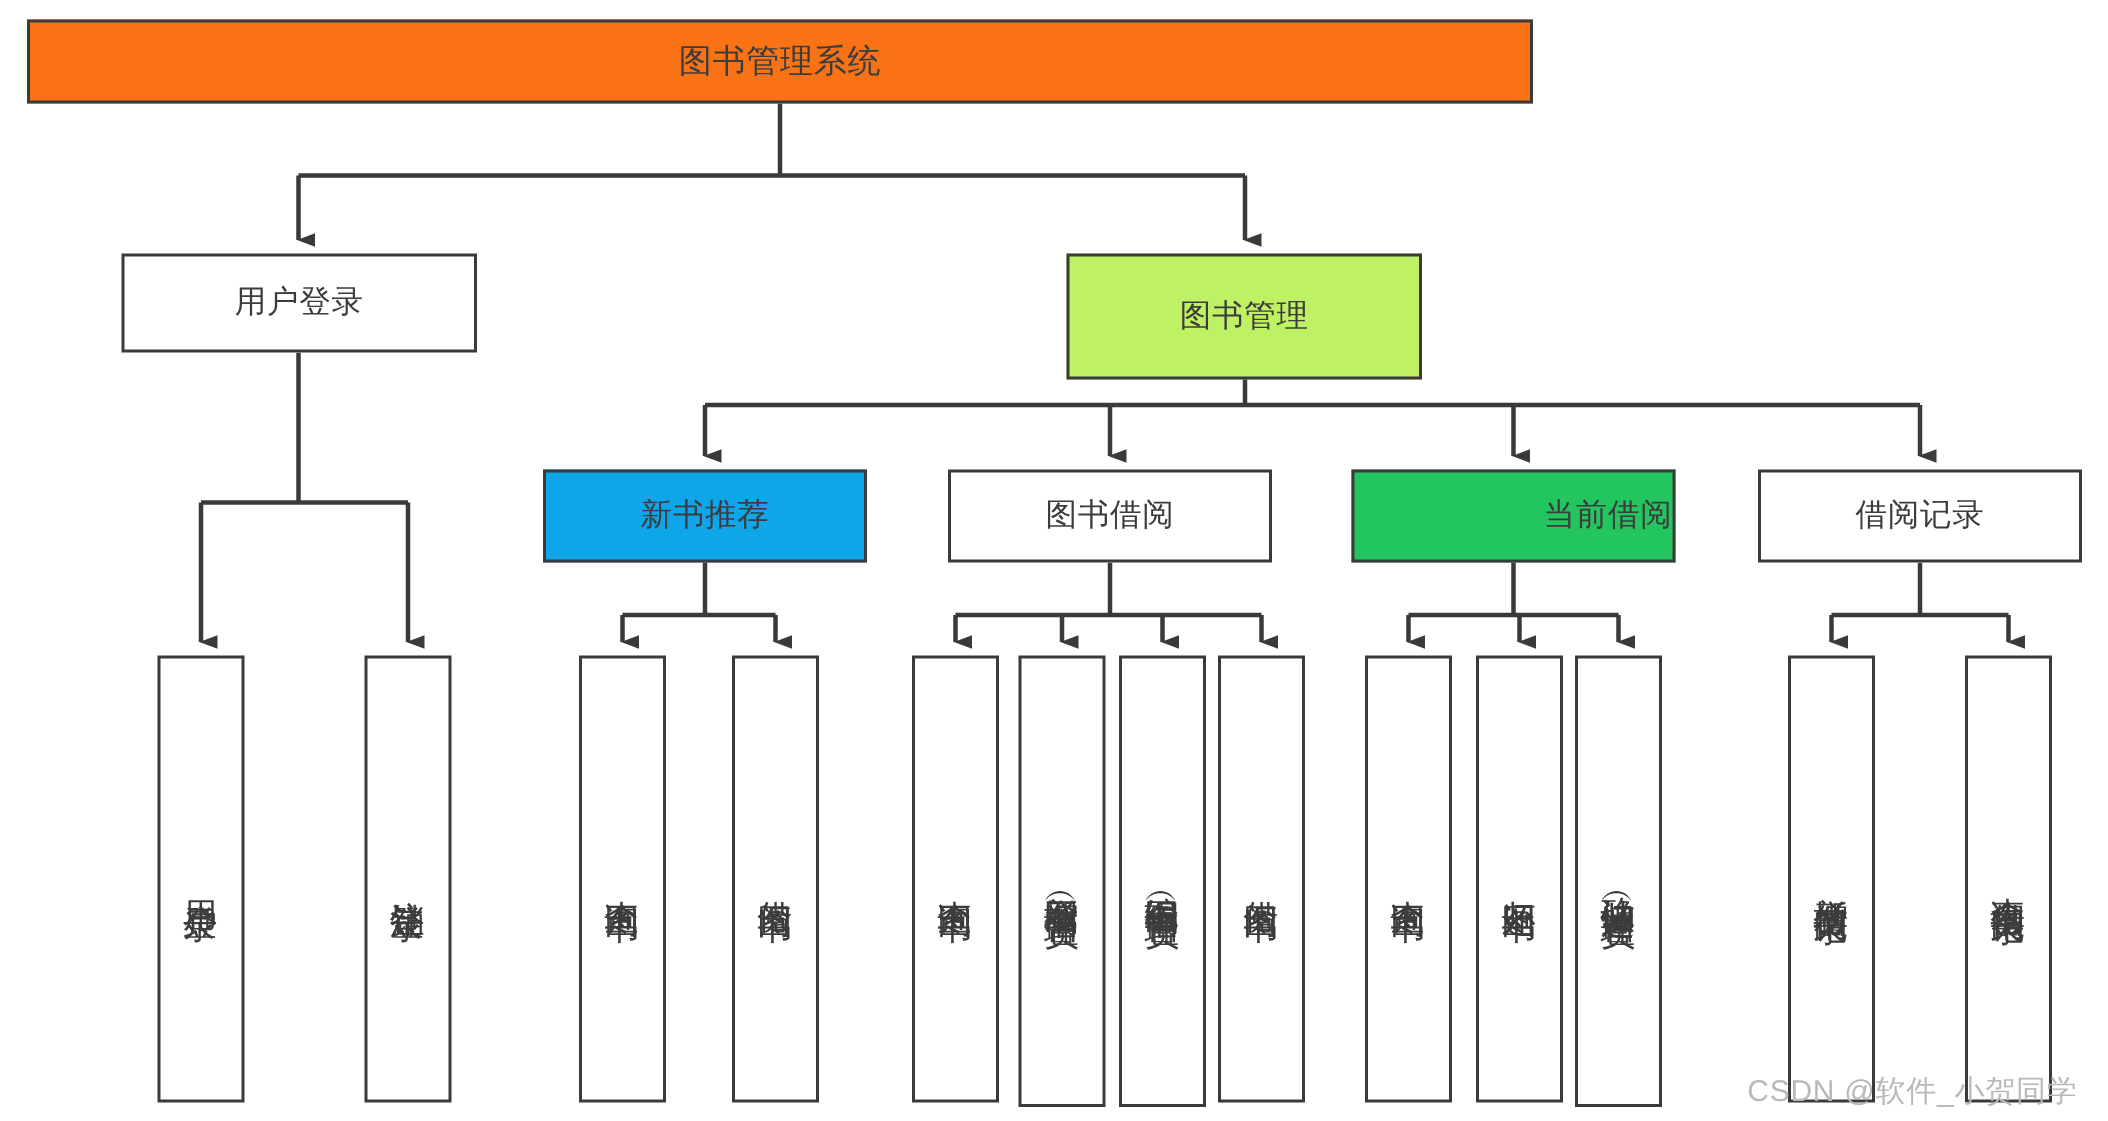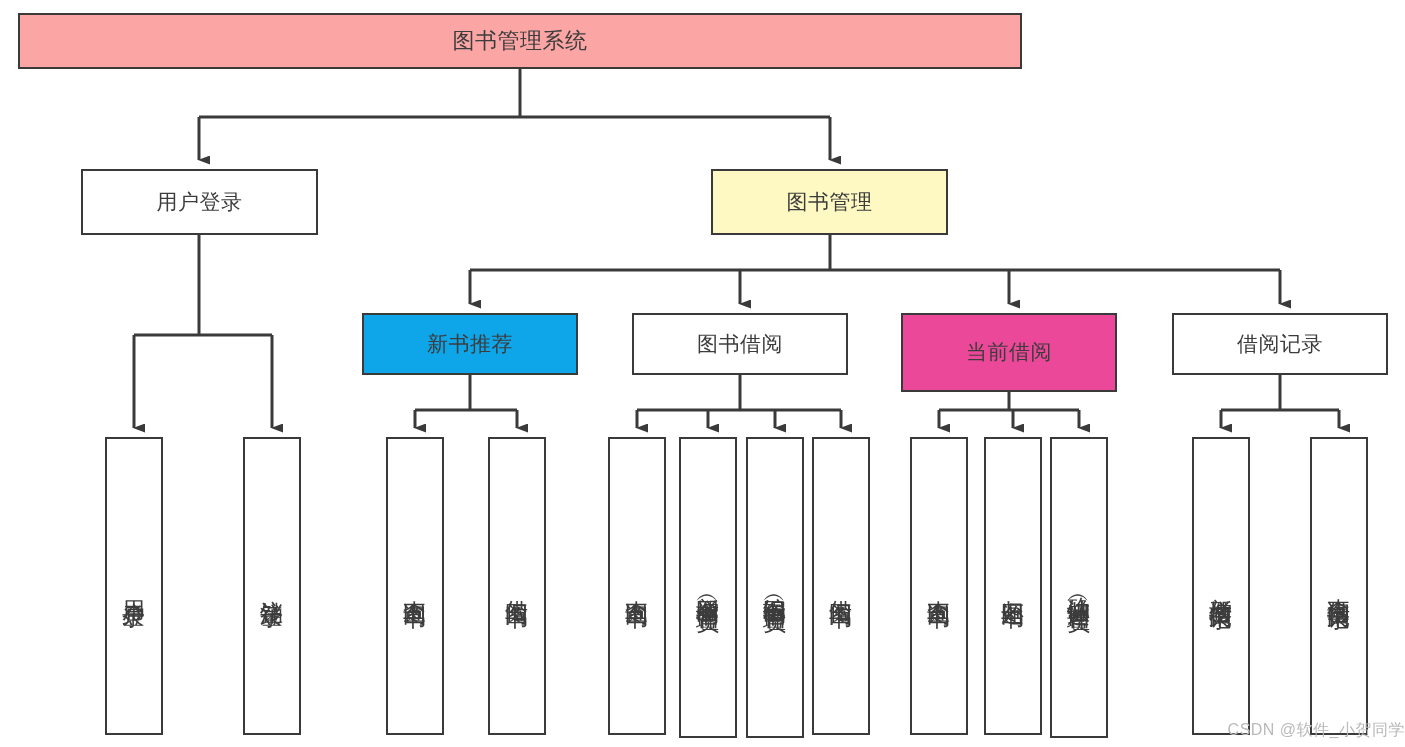--- a/index.html
+++ b/index.html
@@ -59,23 +59,23 @@
   .node.vert .node-label {
     writing-mode: vertical-rl;
     text-orientation: upright;
     font-size: 23px;
     line-height: 1.05;
     letter-spacing: 2px;
     white-space: nowrap;
   }
   .watermark {
     position: absolute;
-    right: 0;
+    right: 20px;
     bottom: 6px;
-    font-size: 16px;
+    font-size: 20px;
     color: #b9b9b9;
     letter-spacing: 0.5px;
     z-index: 5;
     white-space: nowrap;
     margin-left: 36px;
   }
 </style>
 </head>
 <body>
 
@@ -127,38 +127,38 @@
       <path d="M 1013 410 L 1013 428" marker-end="url(#arrowhead)"></path>
       <path d="M 1079 410 L 1079 428" marker-end="url(#arrowhead)"></path>
 
       <path d="M 1280 375 L 1280 410"></path>
       <path d="M 1221 410 L 1339 410"></path>
       <path d="M 1221 410 L 1221 428" marker-end="url(#arrowhead)"></path>
       <path d="M 1339 410 L 1339 428" marker-end="url(#arrowhead)"></path>
     </g>
   </svg>
 
-  <div class="node horiz root" style="left: 18px; top: 13px; width: 1004px; height: 56px; border-color: rgb(58, 58, 58); background: #fca5a5;">
+  <div class="node horiz root" style="left: 18px; top: 13px; width: 1004px; height: 56px; border-color: rgb(58, 58, 58); background: #f97316;">
     <span class="node-label" style="color: rgb(60, 60, 60);">图书管理系统</span>
   </div>
 
   <div class="node horiz" style="left: 81px; top: 169px; width: 237px; height: 66px; border-color: rgb(58, 58, 58); background: rgb(255, 255, 255);">
     <span class="node-label" style="color: rgb(60, 60, 60);">用户登录</span>
   </div>
-  <div class="node horiz" style="left: 711px; top: 169px; width: 237px; height: 66px; border-color: rgb(58, 58, 58); background: #fef9c3;">
+  <div class="node horiz" style="left: 711px; top: 169px; width: 237px; height: 84px; border-color: rgb(58, 58, 58); background: #bef264;">
     <span class="node-label" style="color: rgb(60, 60, 60);">图书管理</span>
   </div>
 
   <div class="node horiz" style="left: 362px; top: 313px; width: 216px; height: 62px; border-color: rgb(58, 58, 58); background: #0ea5e9;">
     <span class="node-label" style="color: rgb(60, 60, 60);">新书推荐</span>
   </div>
   <div class="node horiz" style="left: 632px; top: 313px; width: 216px; height: 62px; border-color: rgb(58, 58, 58); background: rgb(255, 255, 255); justify-content: center;">
     <span class="node-label" style="color: rgb(60, 60, 60);">图书借阅</span>
   </div>
-  <div class="node horiz" style="left: 901px; top: 313px; width: 216px; height: 79px; border-color: rgb(58, 58, 58); background: #ec4899;">
+  <div class="node horiz" style="left: 901px; top: 313px; width: 216px; height: 62px; border-color: rgb(58, 58, 58); background: #22c55e; justify-content: flex-end;">
     <span class="node-label" style="color: rgb(60, 60, 60);">当前借阅</span>
   </div>
   <div class="node horiz" style="left: 1172px; top: 313px; width: 216px; height: 62px; border-color: rgb(58, 58, 58); background: rgb(255, 255, 255);">
     <span class="node-label" style="color: rgb(60, 60, 60);">借阅记录</span>
   </div>
 
   <div class="node vert" style="left: 105px; top: 437px; width: 58px; height: 298px; border-color: rgb(58, 58, 58); background: rgb(255, 255, 255);">
     <span class="node-label" style="color: rgb(60, 60, 60);">用户登录</span>
   </div>
   <div class="node vert" style="left: 243px; top: 437px; width: 58px; height: 298px; border-color: rgb(58, 58, 58); background: rgb(255, 255, 255);">

